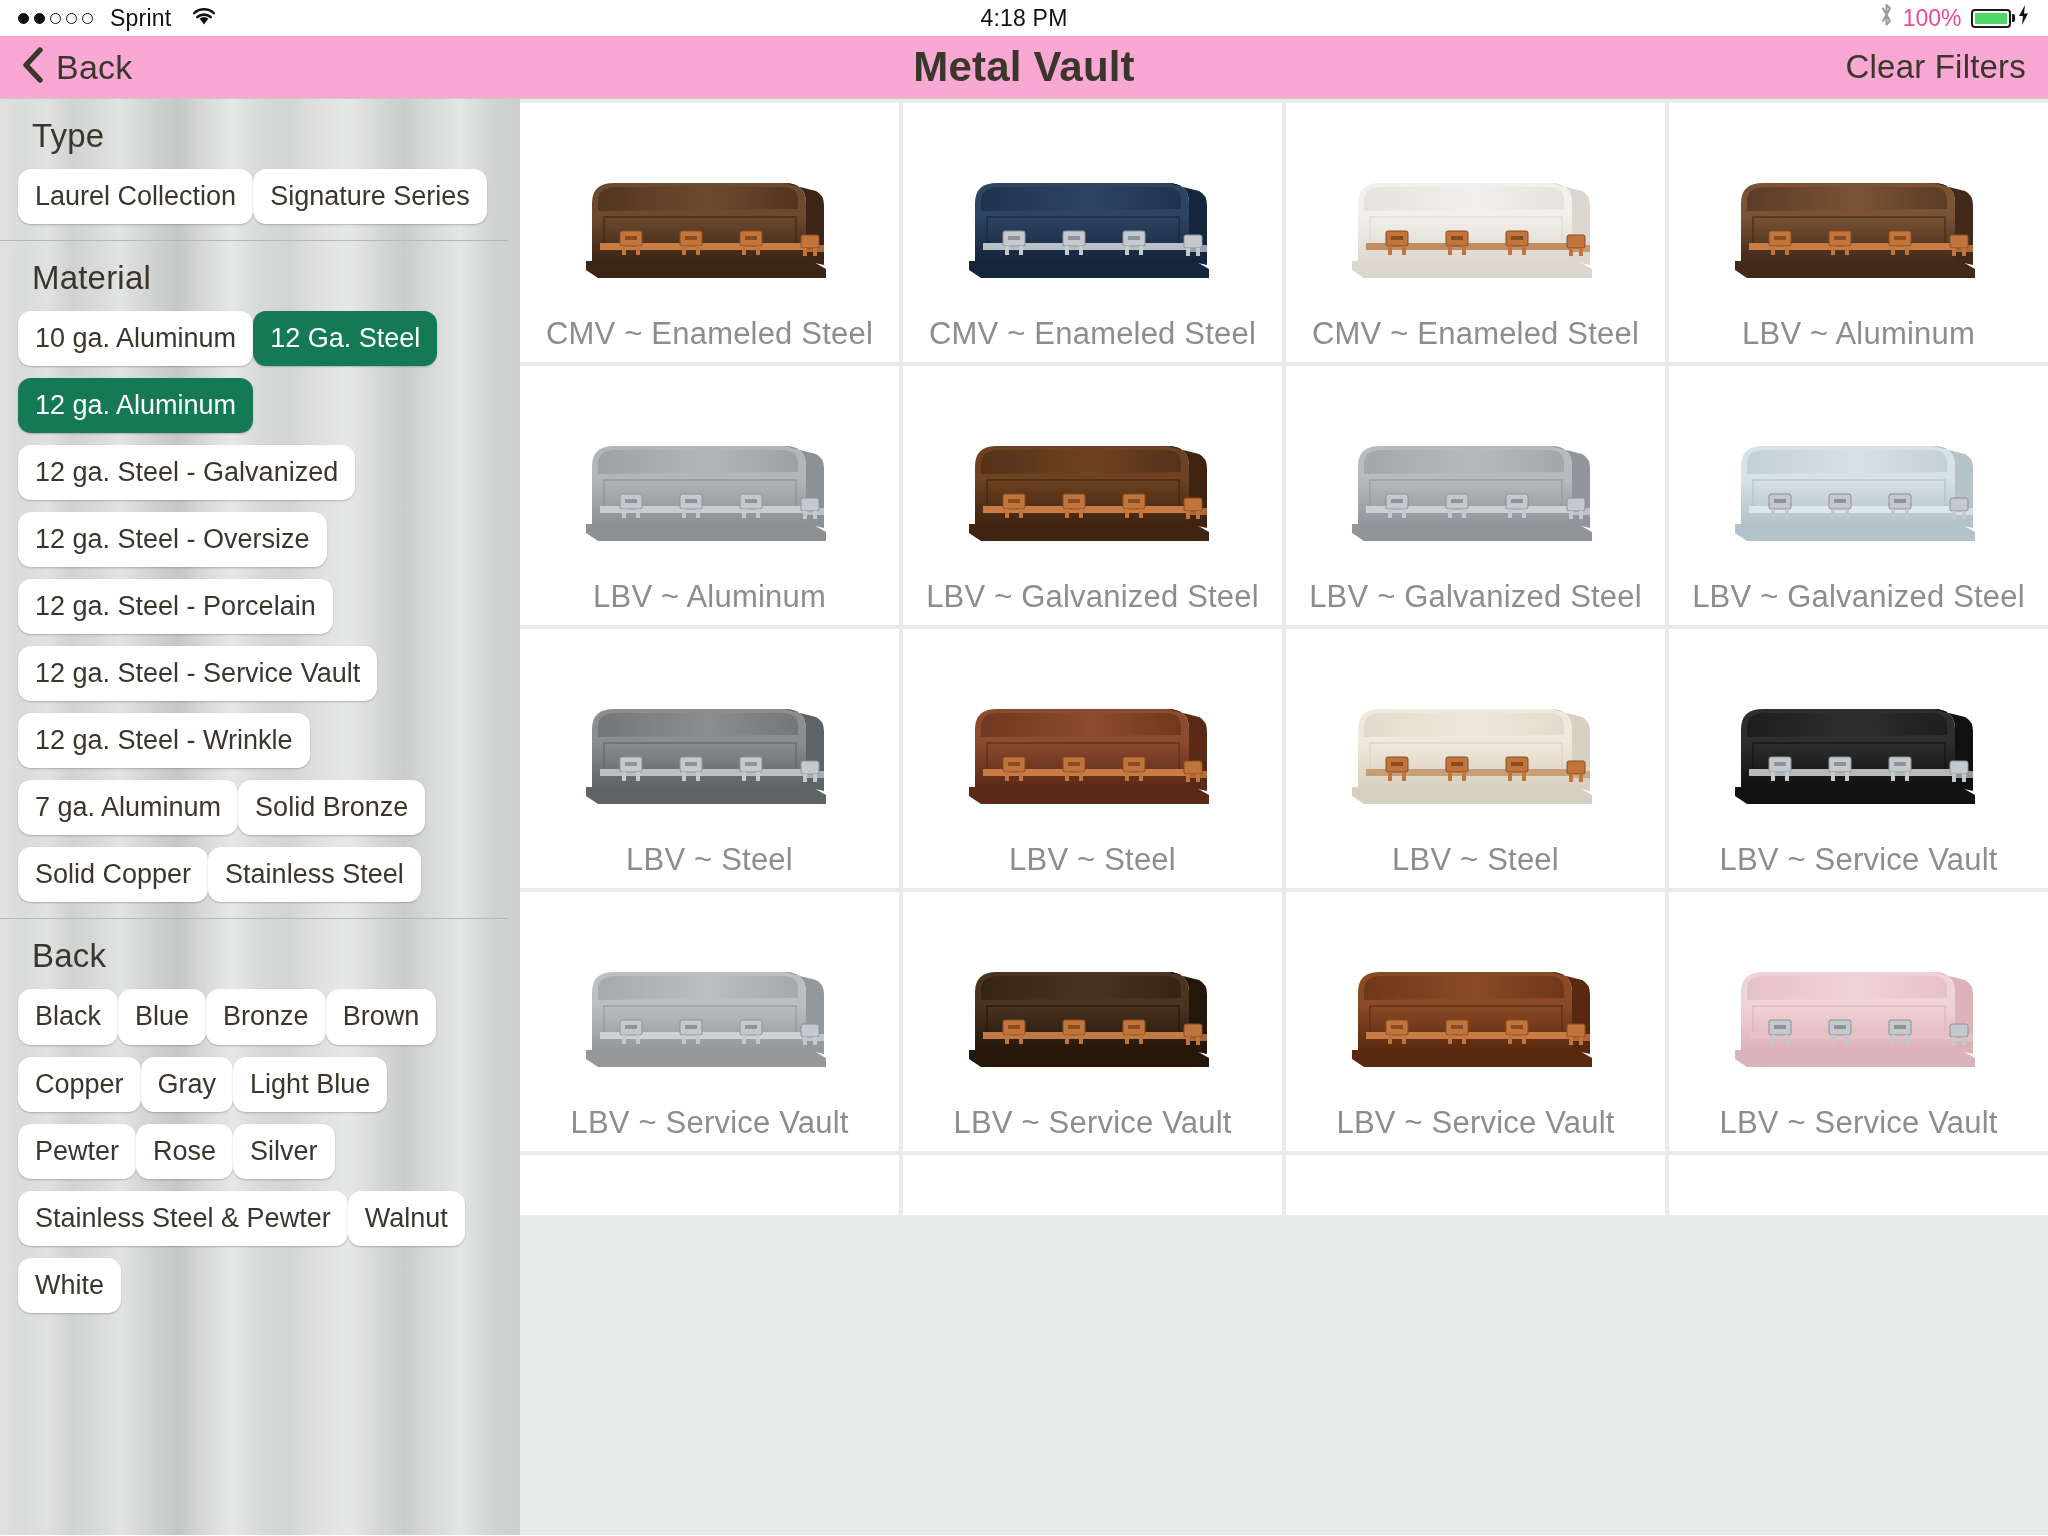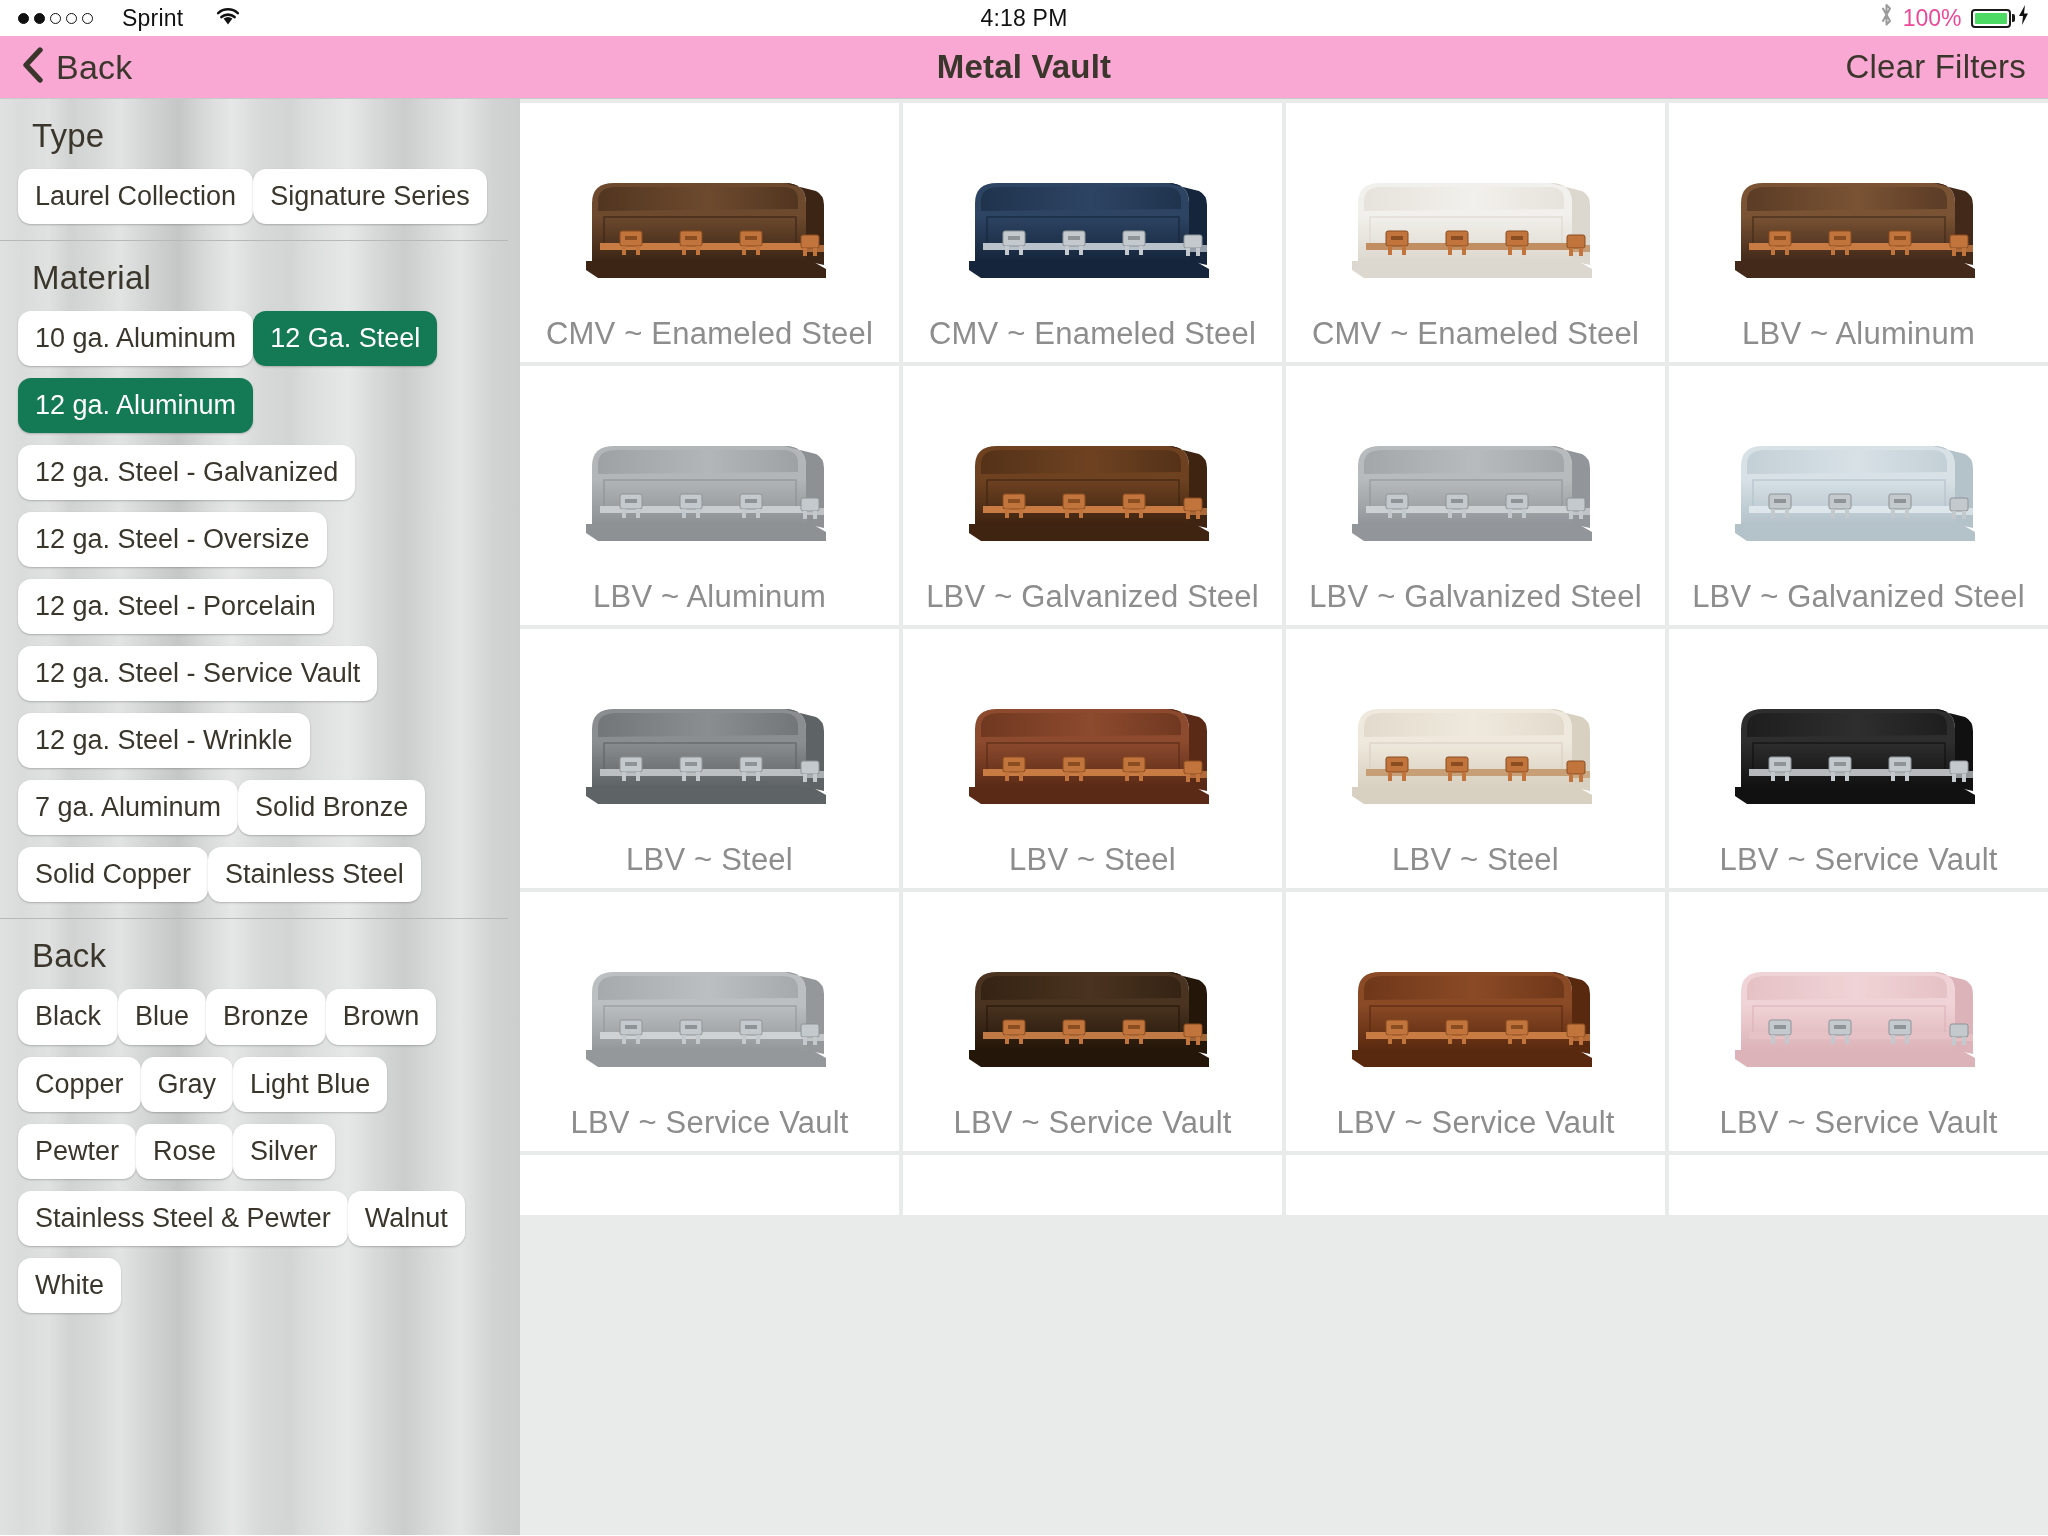--- a/index.html
+++ b/index.html
@@ -13,21 +13,21 @@
   
   .statusbar{
     height:36px; width:100%;
     display:flex; align-items:center;
     padding:0 18px;
     background:#ffffff;
     position:relative;
     font-size:23px;
     color:#1c1c1c;
   }
-  .sb-left{ display:flex; align-items:center; gap:25px; }
+  .sb-left{ display:flex; align-items:center; gap:13px; }
   .sig-dots{ display:flex; align-items:center; gap:5px; }
   .dot{ width:11px; height:11px; border-radius:50%; border:1.6px solid #111; }
   .dot.on{ background:#111; }
   .carrier{ font-size:23px; letter-spacing:.2px; color:#111; margin-left:4px;}
   .wifi{ margin-left:7px; display:block; }
 
   .sb-center{
     position:absolute; left:0; right:0; top:0; bottom:0;
     display:flex; align-items:center; justify-content:center;
     pointer-events:none;
@@ -57,21 +57,21 @@
   }
   .backbtn{
     display:flex; align-items:center; gap:12px;
     color:#3b362c; cursor:pointer;
   }
   .chev{ display:block; }
   .backlabel{ font-size:34px; color:#3b362c; letter-spacing:.2px; }
   .navtitle{
     position:absolute; left:0; right:0;
     text-align:center;
-    font-size:33px; font-weight:bold; color:#3b362c;
+    font-size:42px; font-weight:bold; color:#3b362c;
     pointer-events:none; letter-spacing:.2px;
   }
   .clearfilters{
     margin-left:auto; font-size:33px; color:#3b362c; cursor:pointer; letter-spacing:.2px;
   }
 
   
   .content{
     display:flex;
     width:2048px;

